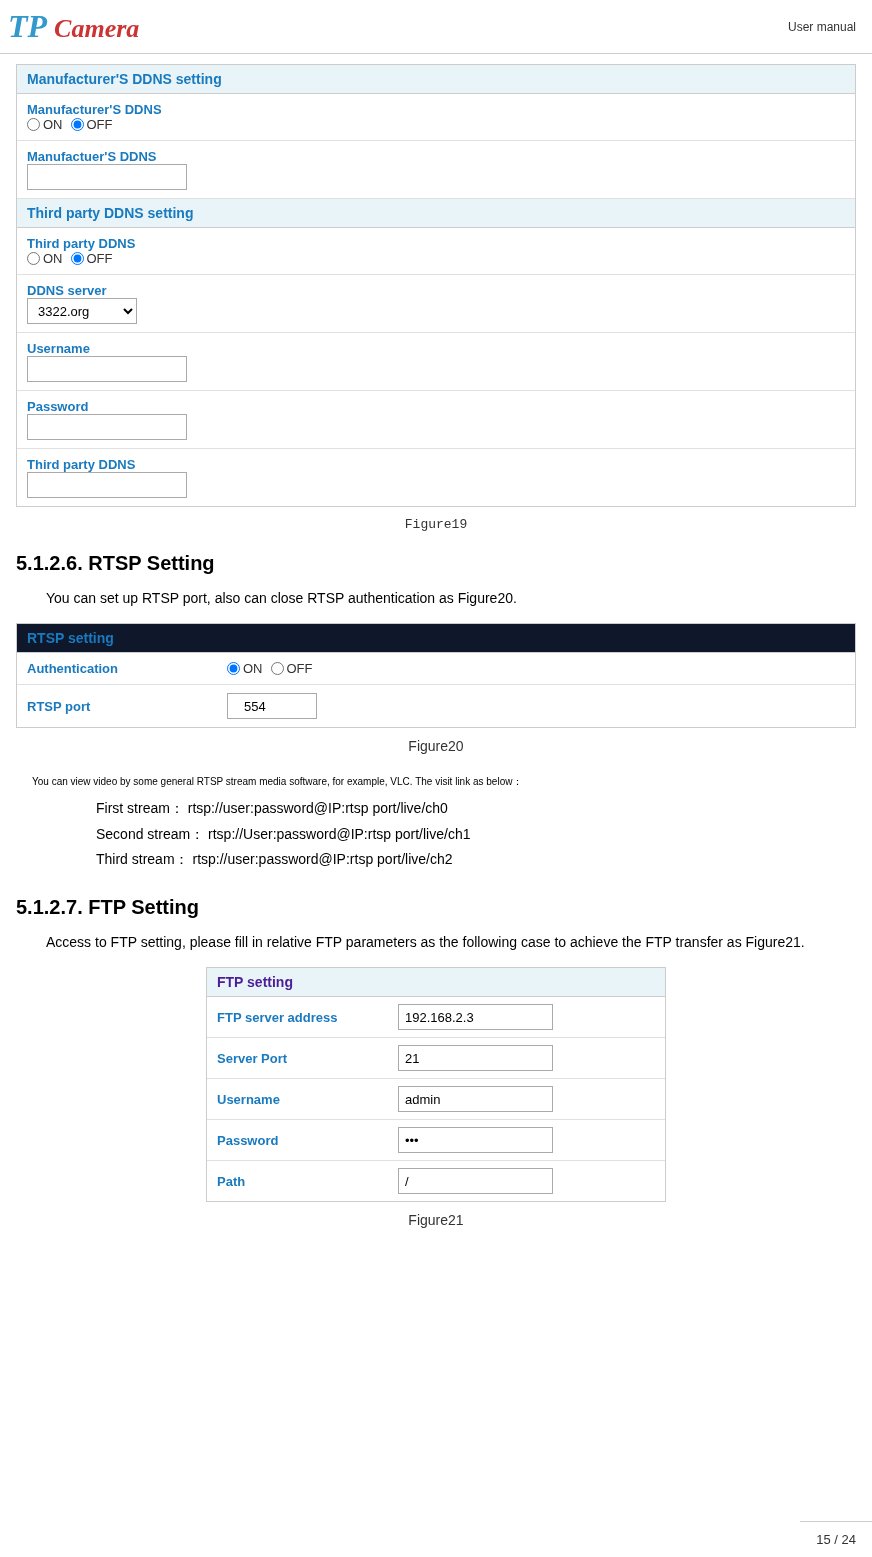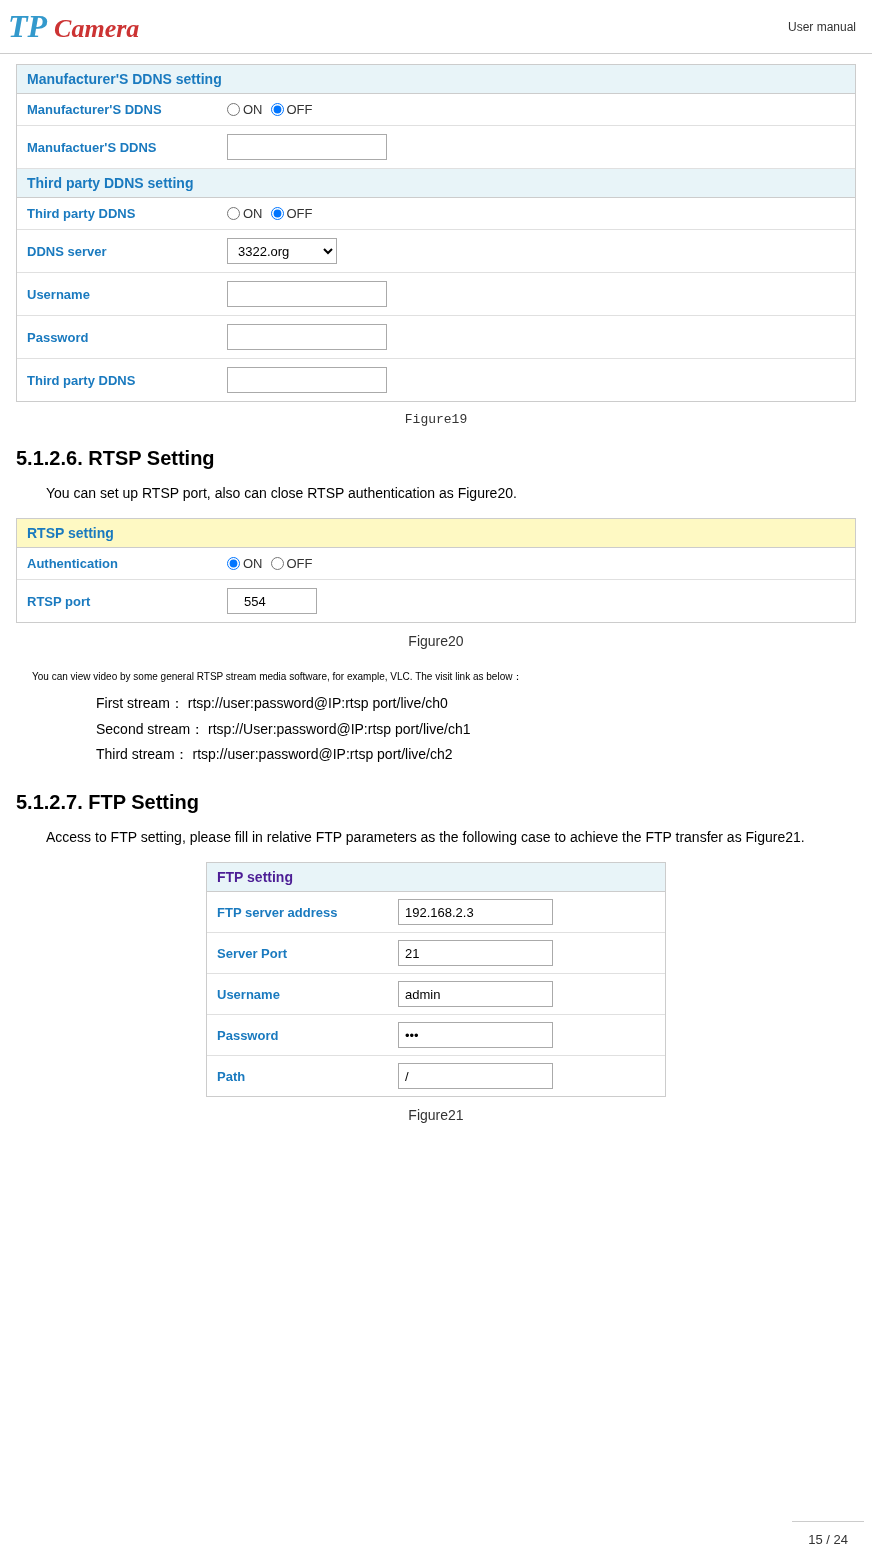--- a/index.html
+++ b/index.html
@@ -43,23 +43,23 @@
     .settings-table .section-header {
       background: #e8f4f8;
       padding: 6px 10px;
       font-size: 14px;
       font-weight: bold;
       color: #1a7abf;
       border-bottom: 1px solid #ccc;
     }
     .settings-table .row {
       display: flex;
-      align-items: center;
       border-bottom: 1px solid #e0e0e0;
       padding: 8px 10px;
+      flex-direction: column;
     }
     .settings-table .row:last-child {
       border-bottom: none;
     }
     .row-label {
       width: 200px;
       color: #1a7abf;
       font-size: 13px;
       font-weight: bold;
       flex-shrink: 0;
@@ -127,21 +127,21 @@
       color: #000;
     }
     
     .rtsp-table {
       width: 100%;
       border: 1px solid #ccc;
       border-collapse: collapse;
       margin-bottom: 10px;
     }
     .rtsp-table .section-header {
-      background: #fef9c3;
+      background: #0f172a;
       padding: 6px 10px;
       font-size: 14px;
       font-weight: bold;
       color: #1a7abf;
       border-bottom: 1px solid #ccc;
     }
     .rtsp-table .row {
       display: flex;
       align-items: center;
       border-bottom: 1px solid #e0e0e0;
@@ -191,21 +191,21 @@
       background: #fff;
     }
     .page-footer {
       text-align: right;
       padding: 10px 16px;
       font-size: 13px;
       color: #333;
       border-top: 1px solid #ccc;
       position: absolute;
       bottom: 0;
-      right: 8px;
+      right: 0;
     }
   </style>
 </head>
 <body>
 
 <div class="header">
   <div class="logo">
     <span style="color:#e63333; font-style:italic; font-family:'Times New Roman',serif;">
       <span style="font-size:32px; color:#3399cc;">T</span><span style="font-size:32px; color:#3399cc; font-style:italic;">P</span>
       <span style="font-size:26px; color:#cc3333; font-style:italic;"> Camera</span>

